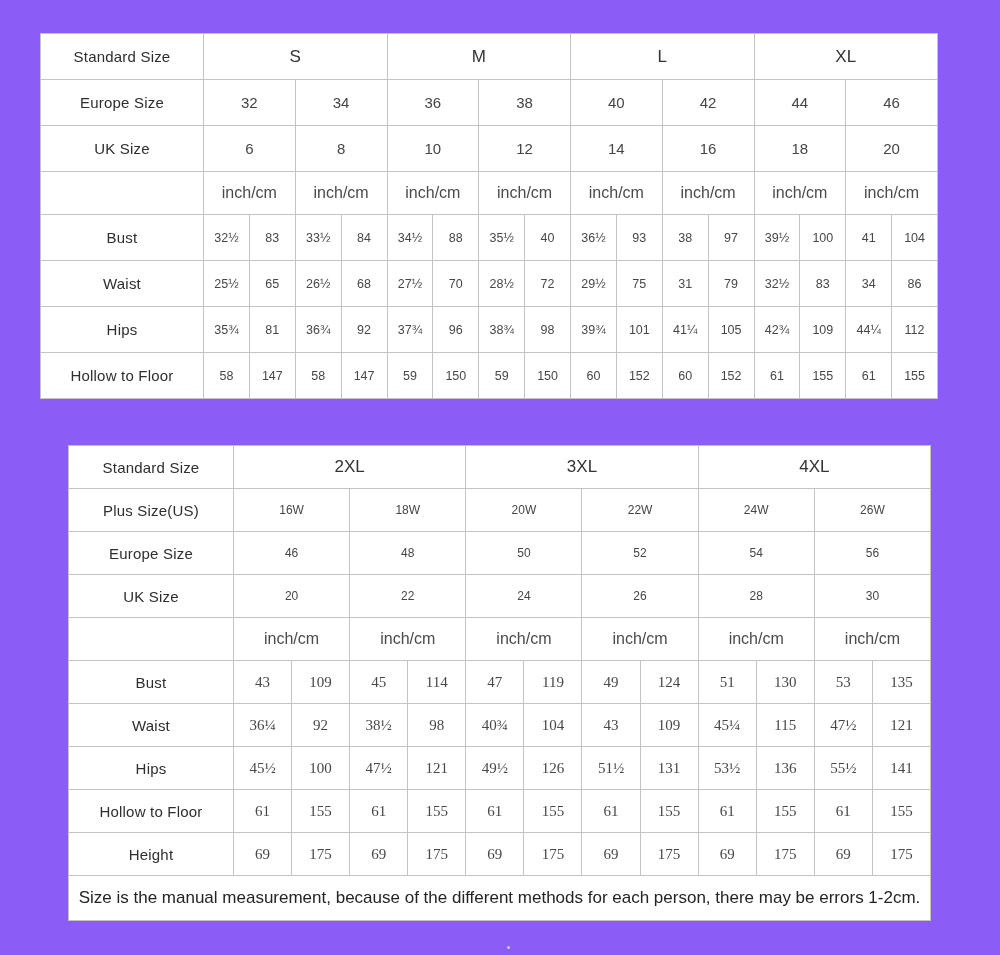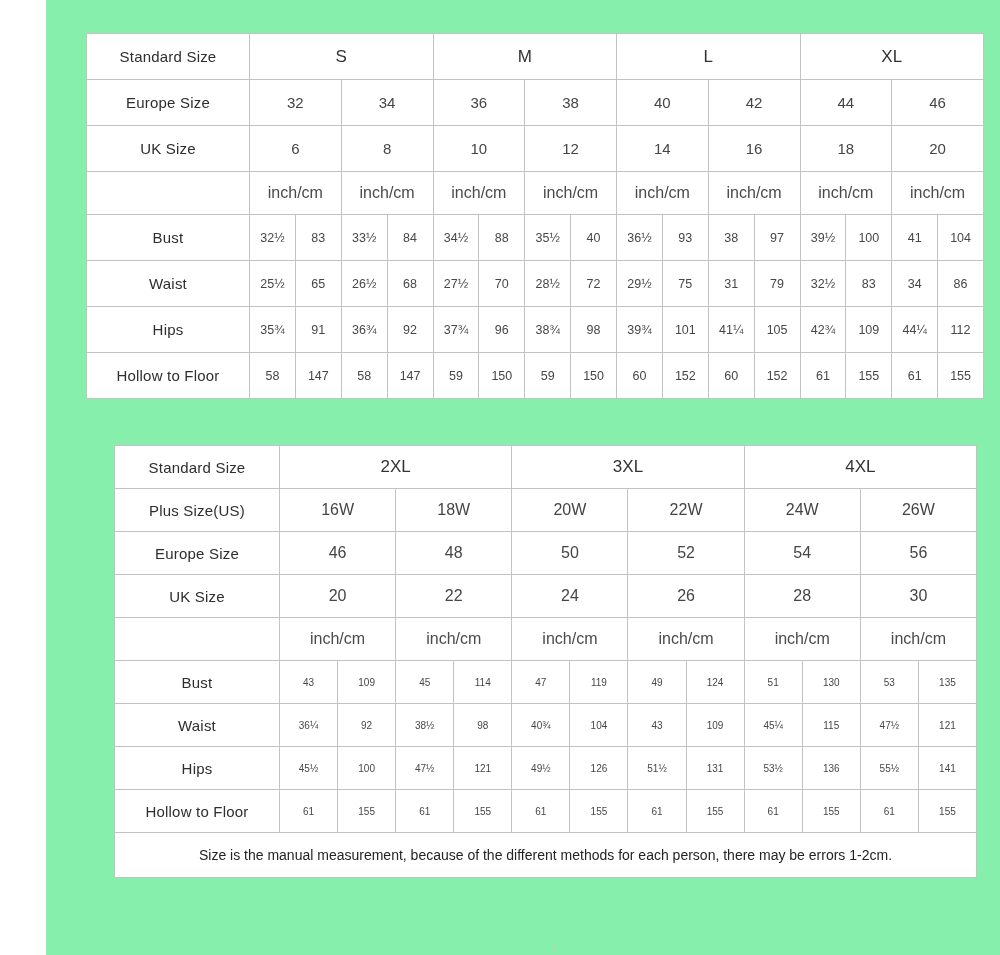--- a/index.html
+++ b/index.html
@@ -3,21 +3,21 @@
 <meta charset="utf-8">
 <style>
   * { margin: 0; padding: 0; box-sizing: border-box; }
   html, body { background: #ffffff; }
   body {
     width: 1000px; height: 955px;
     position: relative;
     font-family: "Liberation Sans", "DejaVu Sans", sans-serif;
     color: #3c3c3c;
   }
-  .chart-page { position: absolute; inset: 0; background: #86efac; margin-left: 46px; }
+  .chart-page { position: absolute; inset: 0; background: #8b5cf6; }
 
   table {
     border-collapse: collapse;
     table-layout: fixed;
     position: absolute;
     background: #ffffff;
   }
   td {
     border: 1px solid #c3c3c3;
     text-align: center;
@@ -36,25 +36,25 @@
   
   .t2 { left: 68px; top: 445px; width: 863px; }
   .t2 tr { height: 43px; }
   .t2 tr.note-row { height: 45px; }
   .t2 col.c-lbl { width: 165px; }
 
   td.lbl       { font-size: 15px; color: #2e2e2e; letter-spacing: 0.2px; }
   td.head      { font-size: 15px; }
   td.size-hdr  { font-size: 17px; color: #333333; }
   td.sval      { font-size: 15px; color: #454545; }
-  .t2 td.sval  { font-size: 16px; }
+  .t2 td.sval  { font-size: 12px; }
   td.unit      { font-size: 16px; color: #4a4a4a; }
   td.mval      { font-size: 12.5px; color: #474747; }
-  .t2 td.mval  { font-size: 10px; }
-  td.note      { font-size: 14px; color: #242424; white-space: normal; }
+  .t2 td.mval  { font-size: 15px; font-family: Liberation Serif, serif; }
+  td.note      { font-size: 17px; color: #242424; white-space: normal; }
 
   .carousel-dot {
     position: absolute; left: 507px; top: 946px;
     width: 3px; height: 3px; border-radius: 50%;
     background: #c9c9c9;
   }
 </style>
 </head>
 <body>
 
@@ -155,21 +155,21 @@
           <td class="mval">31</td>
           <td class="mval">79</td>
           <td class="mval">32½</td>
           <td class="mval">83</td>
           <td class="mval">34</td>
           <td class="mval">86</td>
         </tr>
         <tr>
           <td class="lbl">Hips</td>
           <td class="mval">35¾</td>
-          <td class="mval">91</td>
+          <td class="mval">81</td>
           <td class="mval">36¾</td>
           <td class="mval">92</td>
           <td class="mval">37¾</td>
           <td class="mval">96</td>
           <td class="mval">38¾</td>
           <td class="mval">98</td>
           <td class="mval">39¾</td>
           <td class="mval">101</td>
           <td class="mval">41¼</td>
           <td class="mval">105</td>
@@ -312,20 +312,35 @@
           <td class="mval">155</td>
           <td class="mval">61</td>
           <td class="mval">155</td>
           <td class="mval">61</td>
           <td class="mval">155</td>
           <td class="mval">61</td>
           <td class="mval">155</td>
           <td class="mval">61</td>
           <td class="mval">155</td>
         </tr>
+        <tr>
+          <td class="lbl">Height</td>
+          <td class="mval">69</td>
+          <td class="mval">175</td>
+          <td class="mval">69</td>
+          <td class="mval">175</td>
+          <td class="mval">69</td>
+          <td class="mval">175</td>
+          <td class="mval">69</td>
+          <td class="mval">175</td>
+          <td class="mval">69</td>
+          <td class="mval">175</td>
+          <td class="mval">69</td>
+          <td class="mval">175</td>
+        </tr>
         <tr class="note-row">
           <td colspan="13" class="note">Size is the manual measurement, because of the different methods for each person, there may be errors 1-2cm.</td>
         </tr>
       </tbody>
   </table>
 
   <div class="carousel-dot"></div>
 </div>
 
 </body></html>

